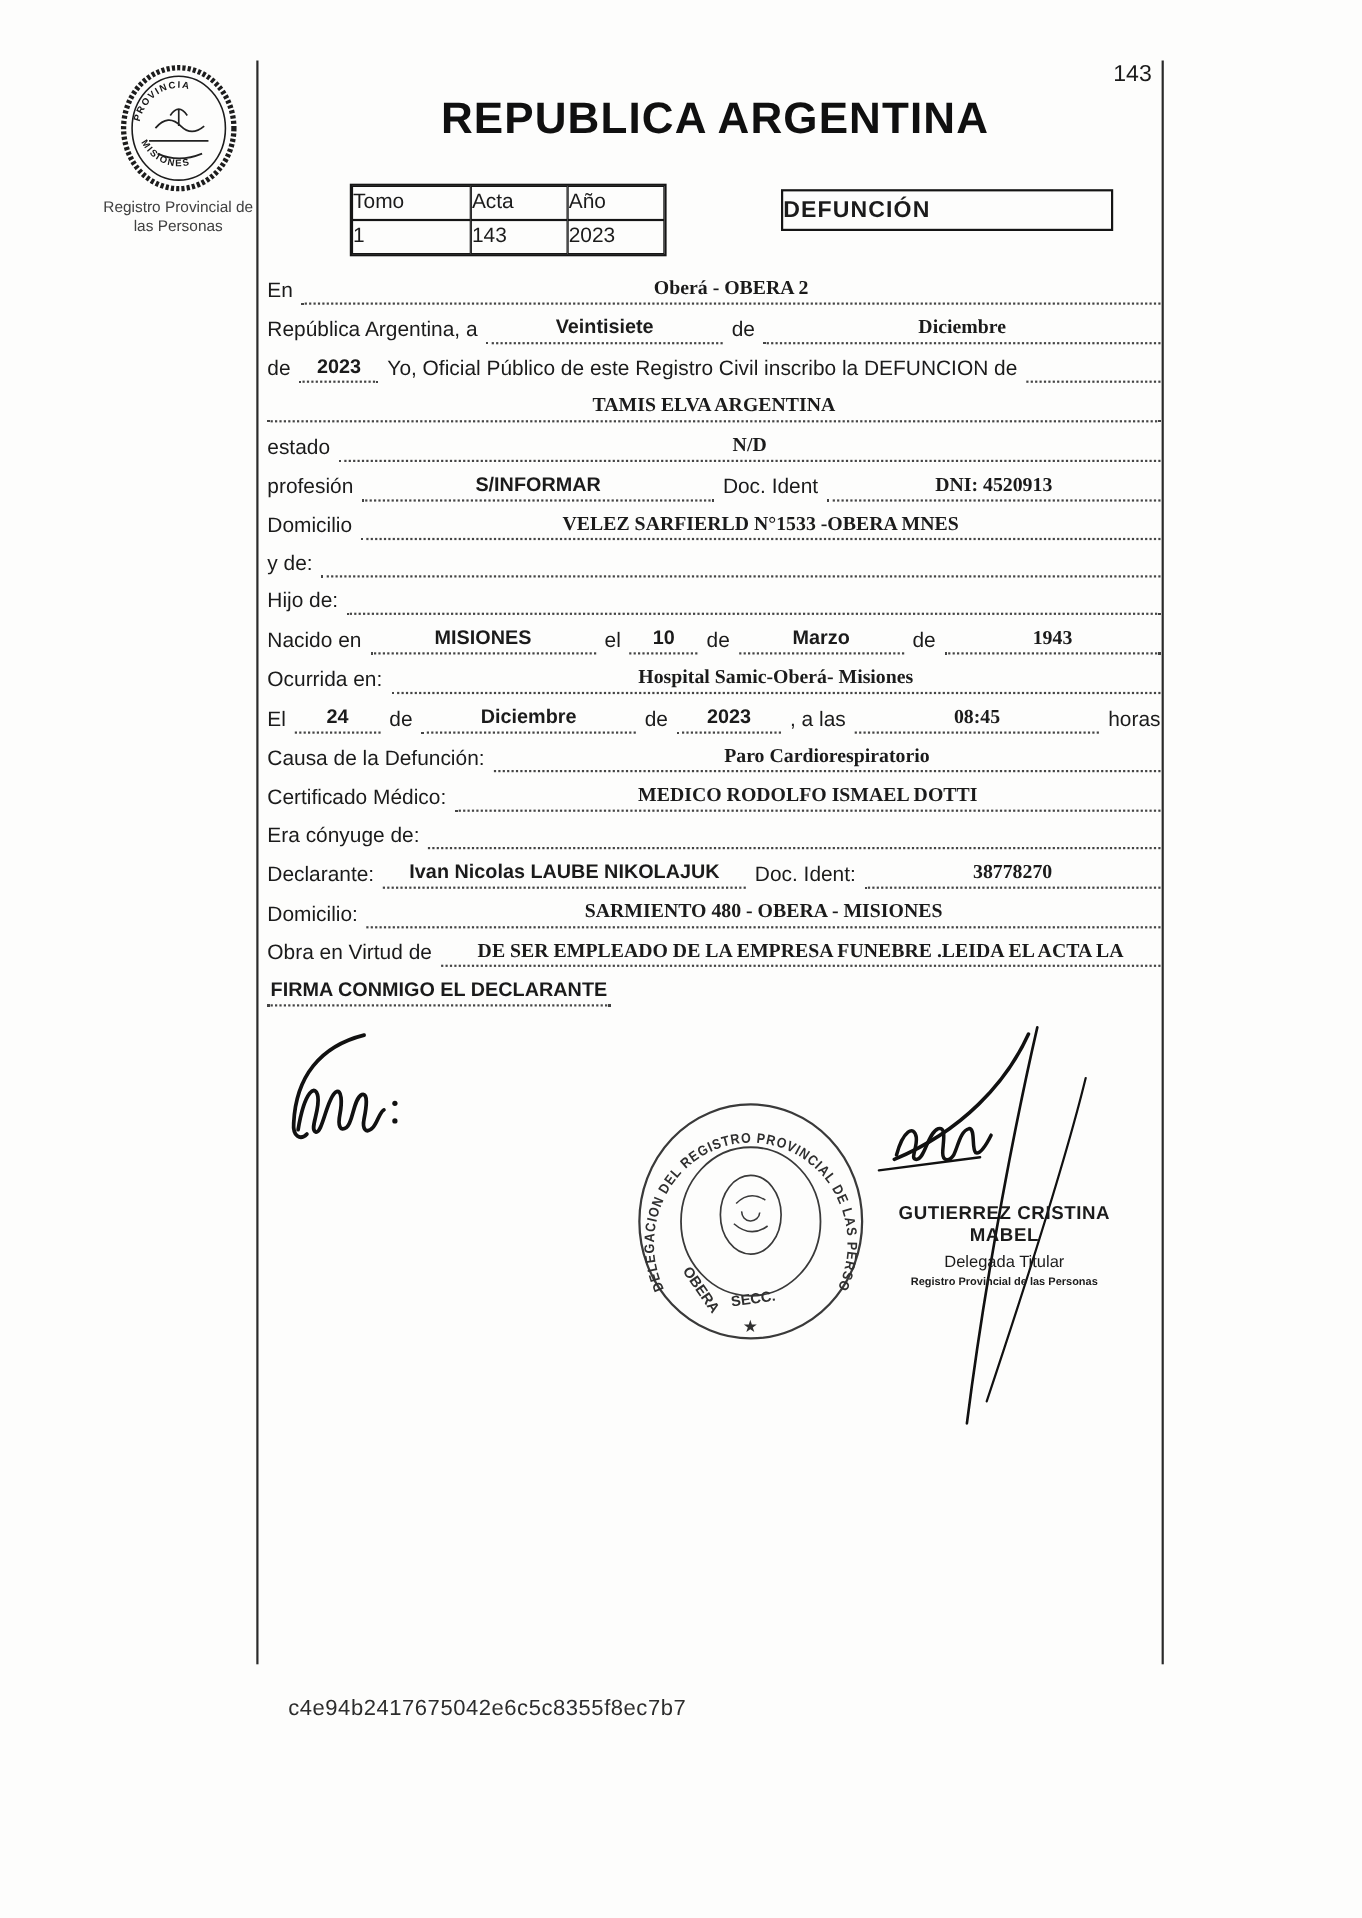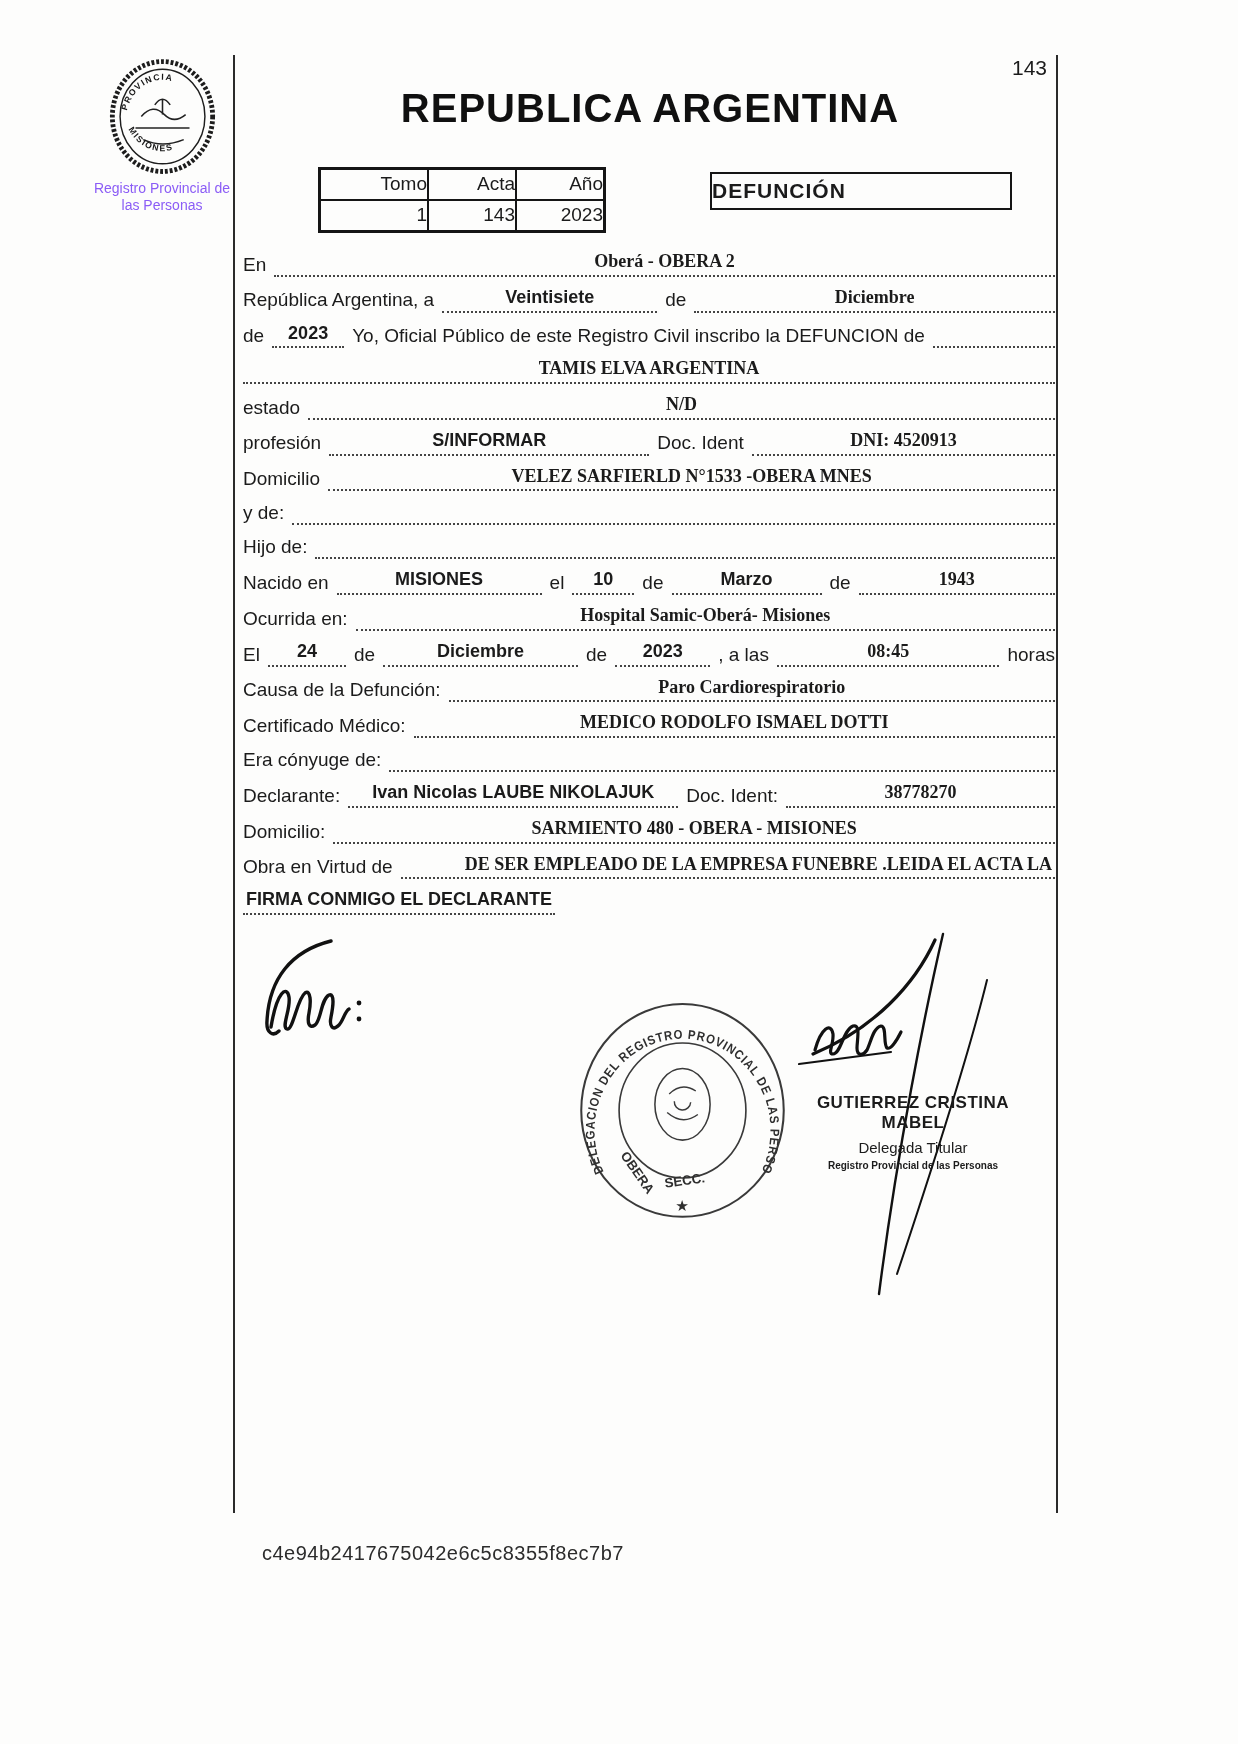--- a/index.html
+++ b/index.html
@@ -12,43 +12,43 @@
   .page { position:absolute; inset:0; background:#fdfdfc; overflow:hidden; }
 
   .vrule { position:absolute; width:2px; background:#2a2a2a; top:55px; height:1458px; }
   .vrule.left { left:233px; }
   .vrule.right { left:1056px; }
 
   .page-number { position:absolute; left:1012px; top:56px; font-size:21px; }
 
   
   .seal-wrap { position:absolute; left:95px; top:56px; width:135px; }
-  .seal-caption { position:absolute; left:78px; top:180px; width:168px; text-align:center; font-size:14px; line-height:1.2; color:#8b5cf6; }
+  .seal-caption { position:absolute; left:78px; top:180px; width:168px; text-align:center; font-size:14px; line-height:1.2; color:#404040; }
 
   .doc-title { position:absolute; left:300px; top:86px; width:700px; text-align:center;
     font-size:40px; font-weight:bold; letter-spacing:1px; color:#101010; }
 
   
   .record-table { position:absolute; left:318px; top:167px; display:grid;
     grid-template-columns:108px 88px 88px; border:2px solid #151515; }
-  .rt-cell { border:1px solid #151515; text-align:right; font-size:19px; padding:3px 0 4px; }
+  .rt-cell { border:1px solid #151515; text-align:left; font-size:19px; padding:3px 0 4px; }
 
   .act-type-box { position:absolute; left:710px; top:172px; width:302px; height:38px;
     border:2px solid #151515; display:flex; align-items:center; justify-content:flex-start; }
   .act-type-inner { font-size:21px; font-weight:bold; letter-spacing:1px; }
 
   
   .form { position:absolute; left:243px; top:250px; width:812px; }
   .row { display:flex; align-items:flex-end; margin-bottom:9px; font-size:19px; line-height:1.32; }
   .row > * + * { margin-left:8px; }
   .lbl { white-space:nowrap; }
   .fld { border-bottom:2px dotted #444; font-weight:bold; font-size:18px;
     text-align:center; min-height:25px; padding:0 3px 1px; }
   .grow { flex:1 1 auto;font-family:Liberation Serif, serif; }
-  .fld-left { text-align:right; }
+  .fld-left { text-align:center; }
   .fit { align-self:flex-start; }
 
   
   .sig-left { position:absolute; left:253px; top:935px; }
   .stamp { position:absolute; left:575px; top:1000px; }
   .sig-right { position:absolute; left:775px; top:922px; pointer-events:none; }
   .sig-text { position:absolute; left:788px; top:1093px; width:250px; text-align:center; }
   .sig-name { font-size:17px; font-weight:bold; letter-spacing:0.5px; }
   .sig-role { font-size:15px; margin-top:6px; }
   .sig-org  { font-size:10px; font-weight:bold; margin-top:4px; }

